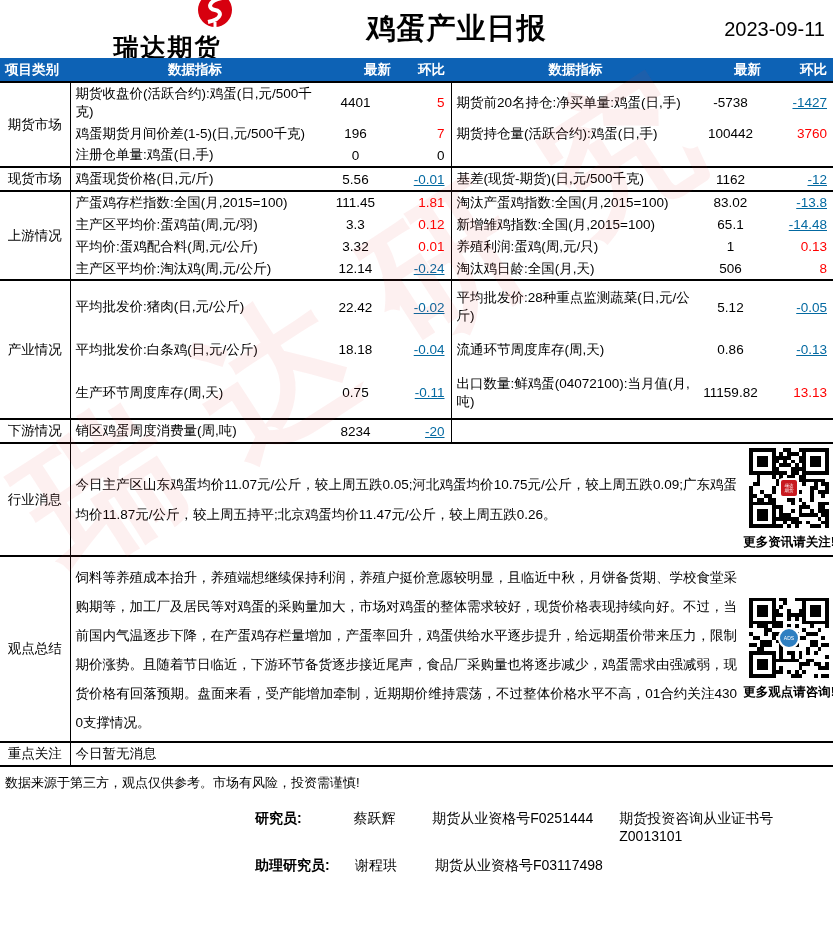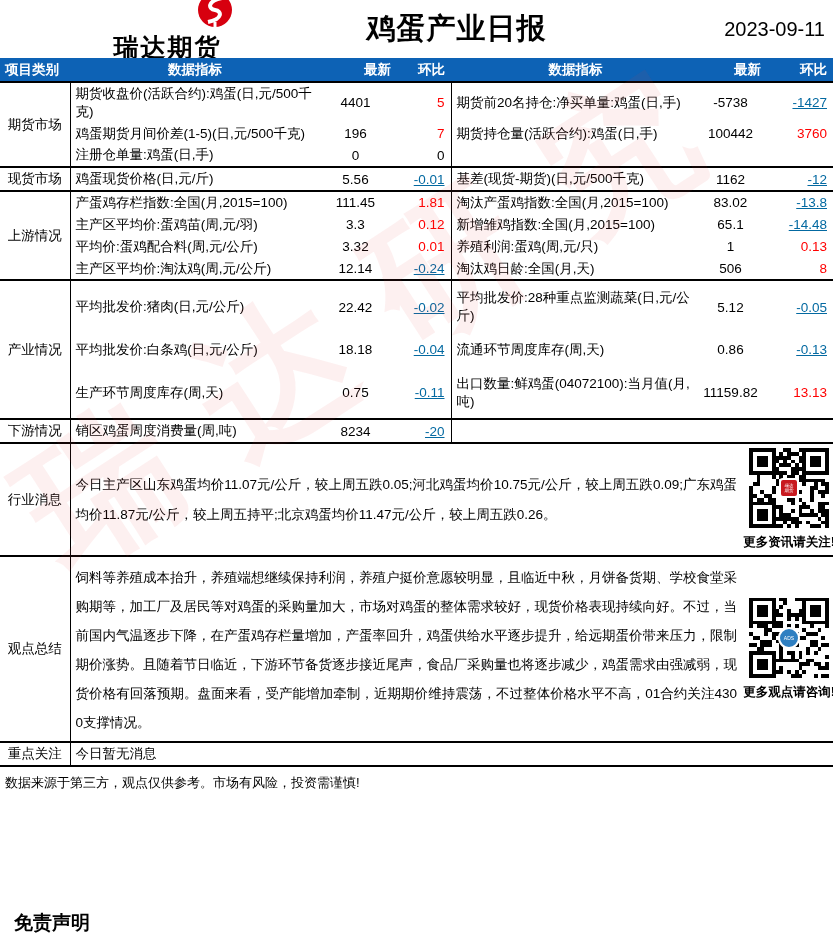--- a/index.html
+++ b/index.html
@@ -1142,19 +1142,31 @@
       <tr class="sec-start end-row">
         <td class="cat">重点关注</td>
         <td colspan="6" class="lbl">今日暂无消息</td>
       </tr>
     </tbody>
   </table>
 
   <div class="footnote">数据来源于第三方，观点仅供参考。市场有风险，投资需谨慎!</div>
 
   <div class="researchers">
+    <div class="res-row">
+      <span class="res-role">研究员:</span>
+      <span class="res-name">蔡跃辉</span>
+      <span class="res-cert">期货从业资格号F0251444</span>
+      <span class="res-cert2">期货投资咨询从业证书号Z0013101</span>
+    </div>
+    <div class="res-row">
+      <span class="res-role">助理研究员:</span>
+      <span class="res-name">谢程珙</span>
+      <span class="res-cert">期货从业资格号F03117498</span>
+      <span class="res-cert2"></span>
+    </div>
   </div>
 
   <div class="disclaimer">
     <div class="disc-title">免责声明</div>
 
   </div>
 </div>
 
 </body></html>

